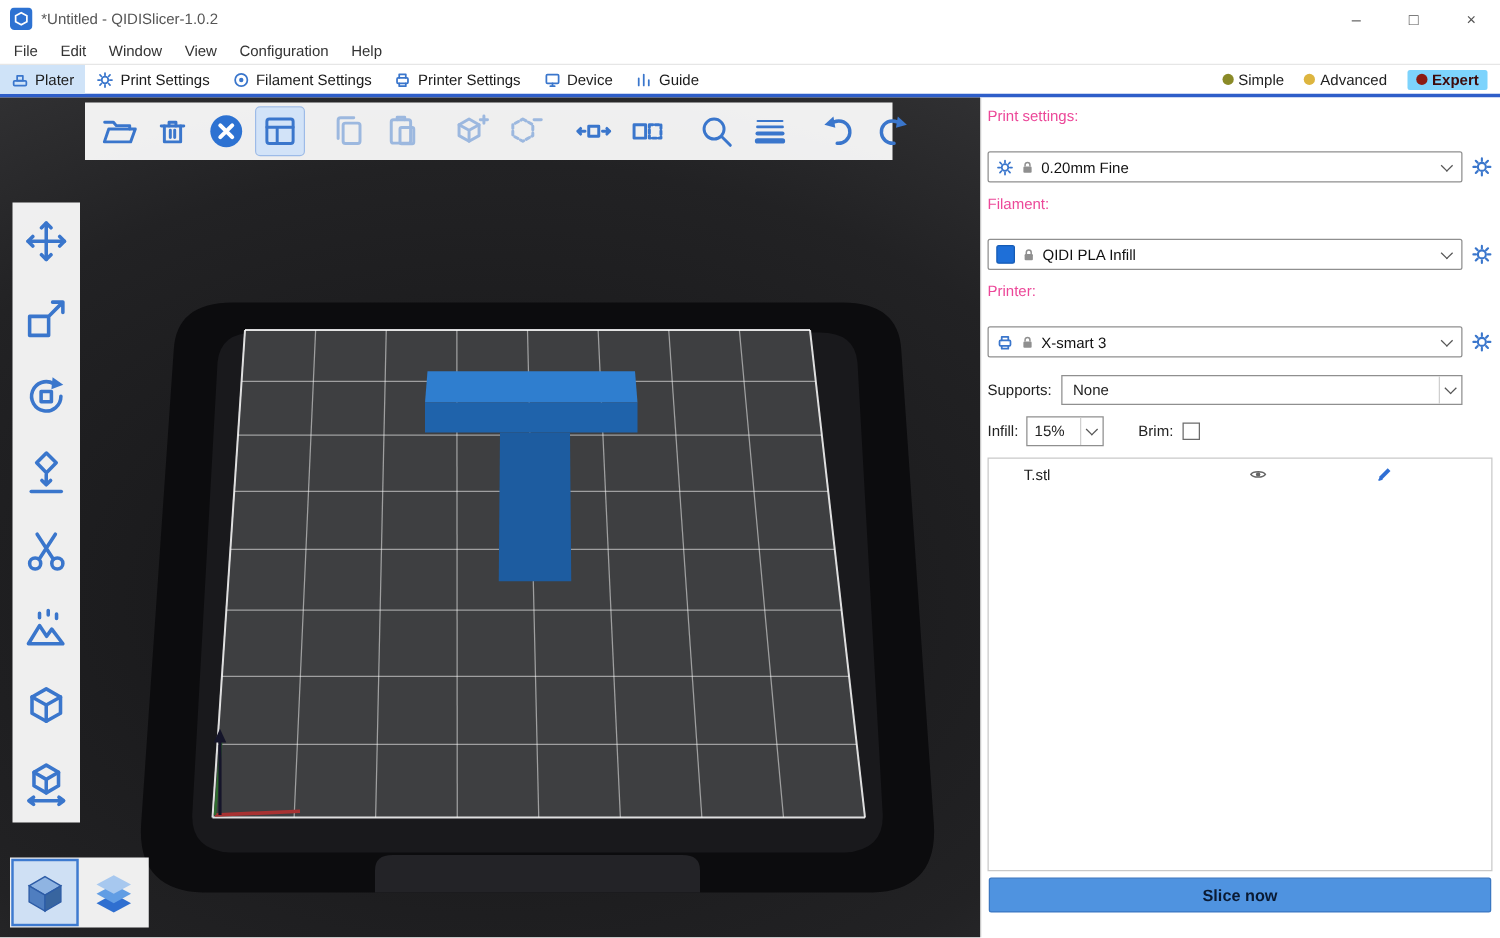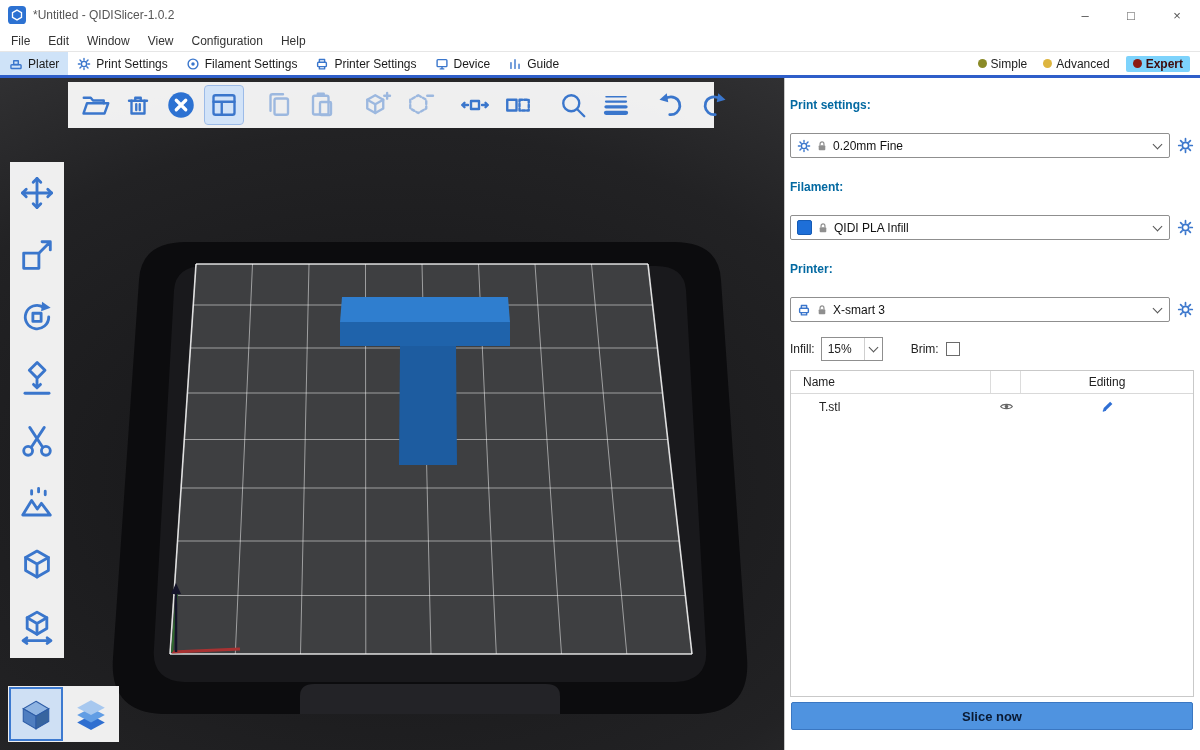--- a/index.html
+++ b/index.html
@@ -53,21 +53,21 @@
   .view-switch { position:absolute; left:8px; bottom:8px; display:flex; gap:5px; background:rgba(255,255,255,.93); padding:3px; }
   .vbtn { width:50px; height:50px; display:flex; align-items:center; justify-content:center; }
   .vbtn.active { background:#cfe0f4; outline:2px solid #3d7ad0; }
 
   
   .gridline { stroke:rgba(255,255,255,.5); stroke-width:1; }
   .gridborder { stroke:rgba(255,255,255,.85); stroke-width:1.6; }
 
   
   .sidebar { flex:1; background:#fff; border-left:1px solid #c8c8c8; padding:4px 6px 0 5px; display:flex; flex-direction:column; }
-  .sec-label { color:#0369a1; margin-top:16px; height:14px; line-height:14px;font-weight:bold; }
+  .sec-label { color:#ec4899; margin-top:4px; height:14px; line-height:14px; }
   .combo-row { display:flex; align-items:center; gap:6px; margin:21px 0 6px; }
   .combo { flex:1; height:25px; border:1px solid #8f8f8f; border-radius:2px; background:#fff;
     display:flex; align-items:center; gap:5px; padding:0 6px; }
   .combo .val { flex:1; color:#111; white-space:nowrap; overflow:hidden; }
   .chev { width:7px; height:7px; border-right:1.6px solid #555; border-bottom:1.6px solid #555;
     transform:rotate(45deg); margin:-3px 2px 0 4px; flex:none; }
   .gear-btn { width:18px; height:18px; flex:none; display:flex; align-items:center; justify-content:center; }
   .swatch { width:15px; height:15px; border-radius:2px; border:1px solid #155bb5; flex:none; }
 
   .supports-row { display:flex; align-items:center; gap:8px; margin:8px 24px 0 0; }
@@ -460,39 +460,43 @@
         <span class="chev"></span>
       </div>
       <div class="gear-btn">
         <svg class="tabic" width="17" height="17" viewBox="0 0 16 16">
           <circle cx="8" cy="8" r="3"></circle>
           <path d="M8 1.6v2M8 12.4v2M1.6 8h2M12.4 8h2M3.4 3.4l1.4 1.4M11.2 11.2l1.4 1.4M12.6 3.4l-1.4 1.4M4.8 11.2l-1.4 1.4"></path>
         </svg>
       </div>
     </div>
 
+    <div class="supports-row">
+      <span>Supports:</span>
+      <div class="combo2">
+        <span class="val">None</span>
+        <span class="arrowzone">
+            <span class="chev"></span>
+          </span>
+      </div>
+    </div>
 
     <div class="infill-row">
       <span>Infill:</span>
       <div class="infill-combo">
         <span class="val" style="flex:1">15%</span>
         <span class="arrowzone">
             <span class="chev"></span>
           </span>
       </div>
       <span class="brim-label">Brim:</span>
       <input type="checkbox" class="brim-box" style="">
     </div>
 
     <div class="objects">
-      <div class="obj-header">
-        <div class="obj-hcell-name">Name</div>
-        <div class="obj-hcell-icon"></div>
-        <div class="obj-hcell-edit">Editing</div>
-      </div>
       <div class="obj-row">
         <div class="obj-cell-name">T.stl</div>
         <div class="obj-cell-icon">
           <svg width="15" height="15" viewBox="0 0 16 16">
             <path d="M1.8 8C3.6 4.9 12.4 4.9 14.2 8 12.4 11.1 3.6 11.1 1.8 8z" fill="none" stroke="#666" stroke-width="1.3"></path>
             <circle cx="8" cy="8" r="1.9" fill="#666"></circle>
           </svg>
         </div>
         <div class="obj-cell-edit">
           <svg width="15" height="15" viewBox="0 0 16 16">

